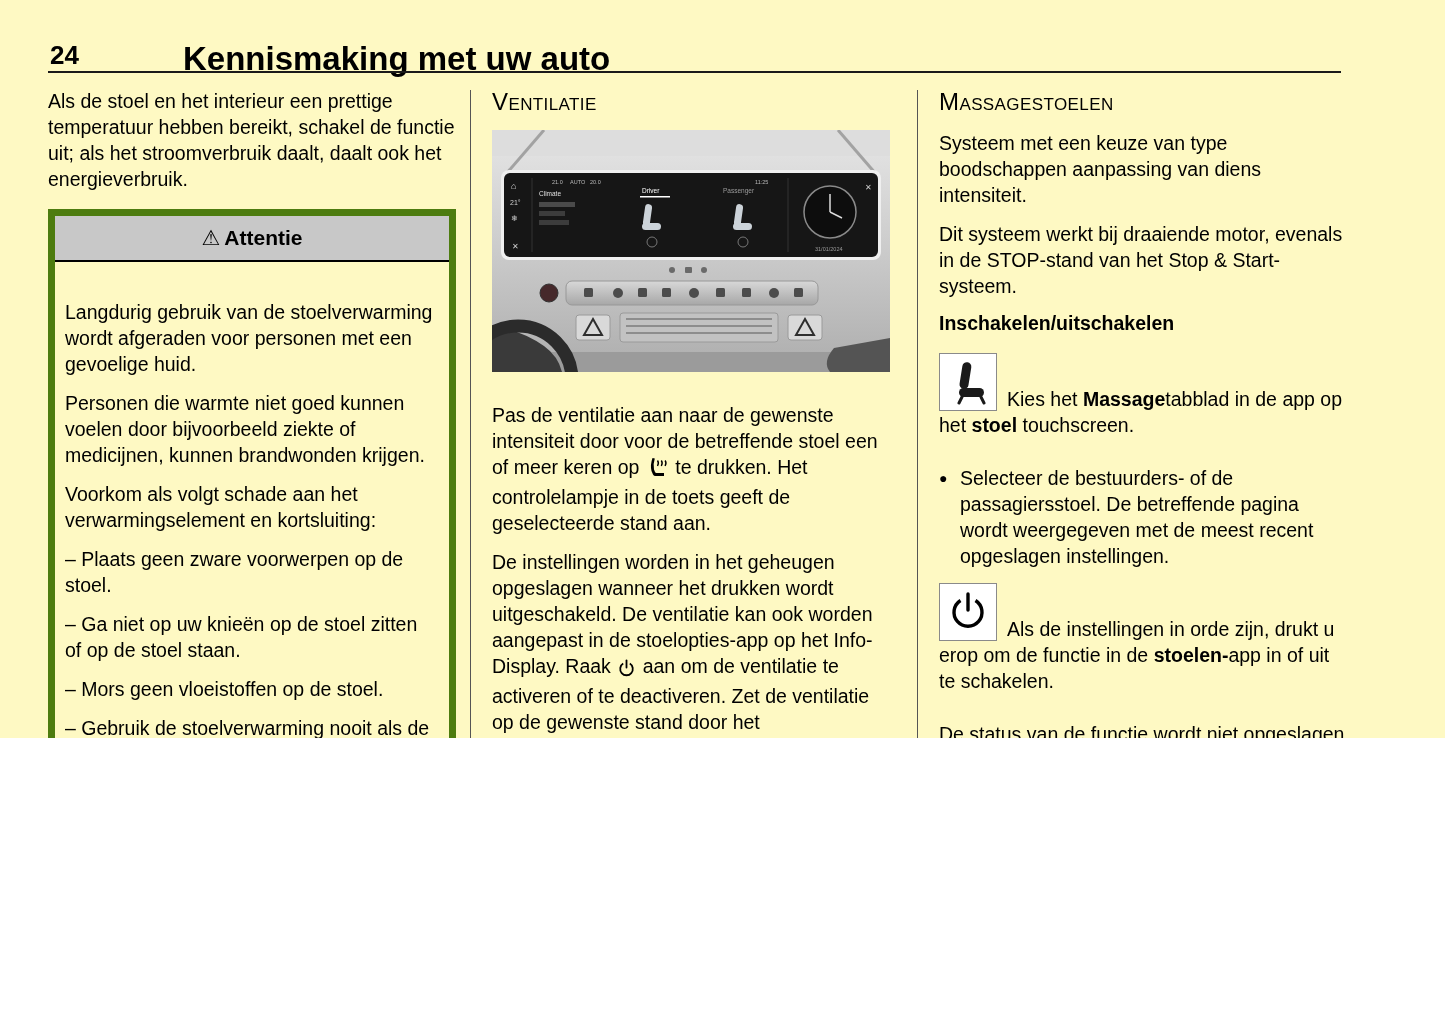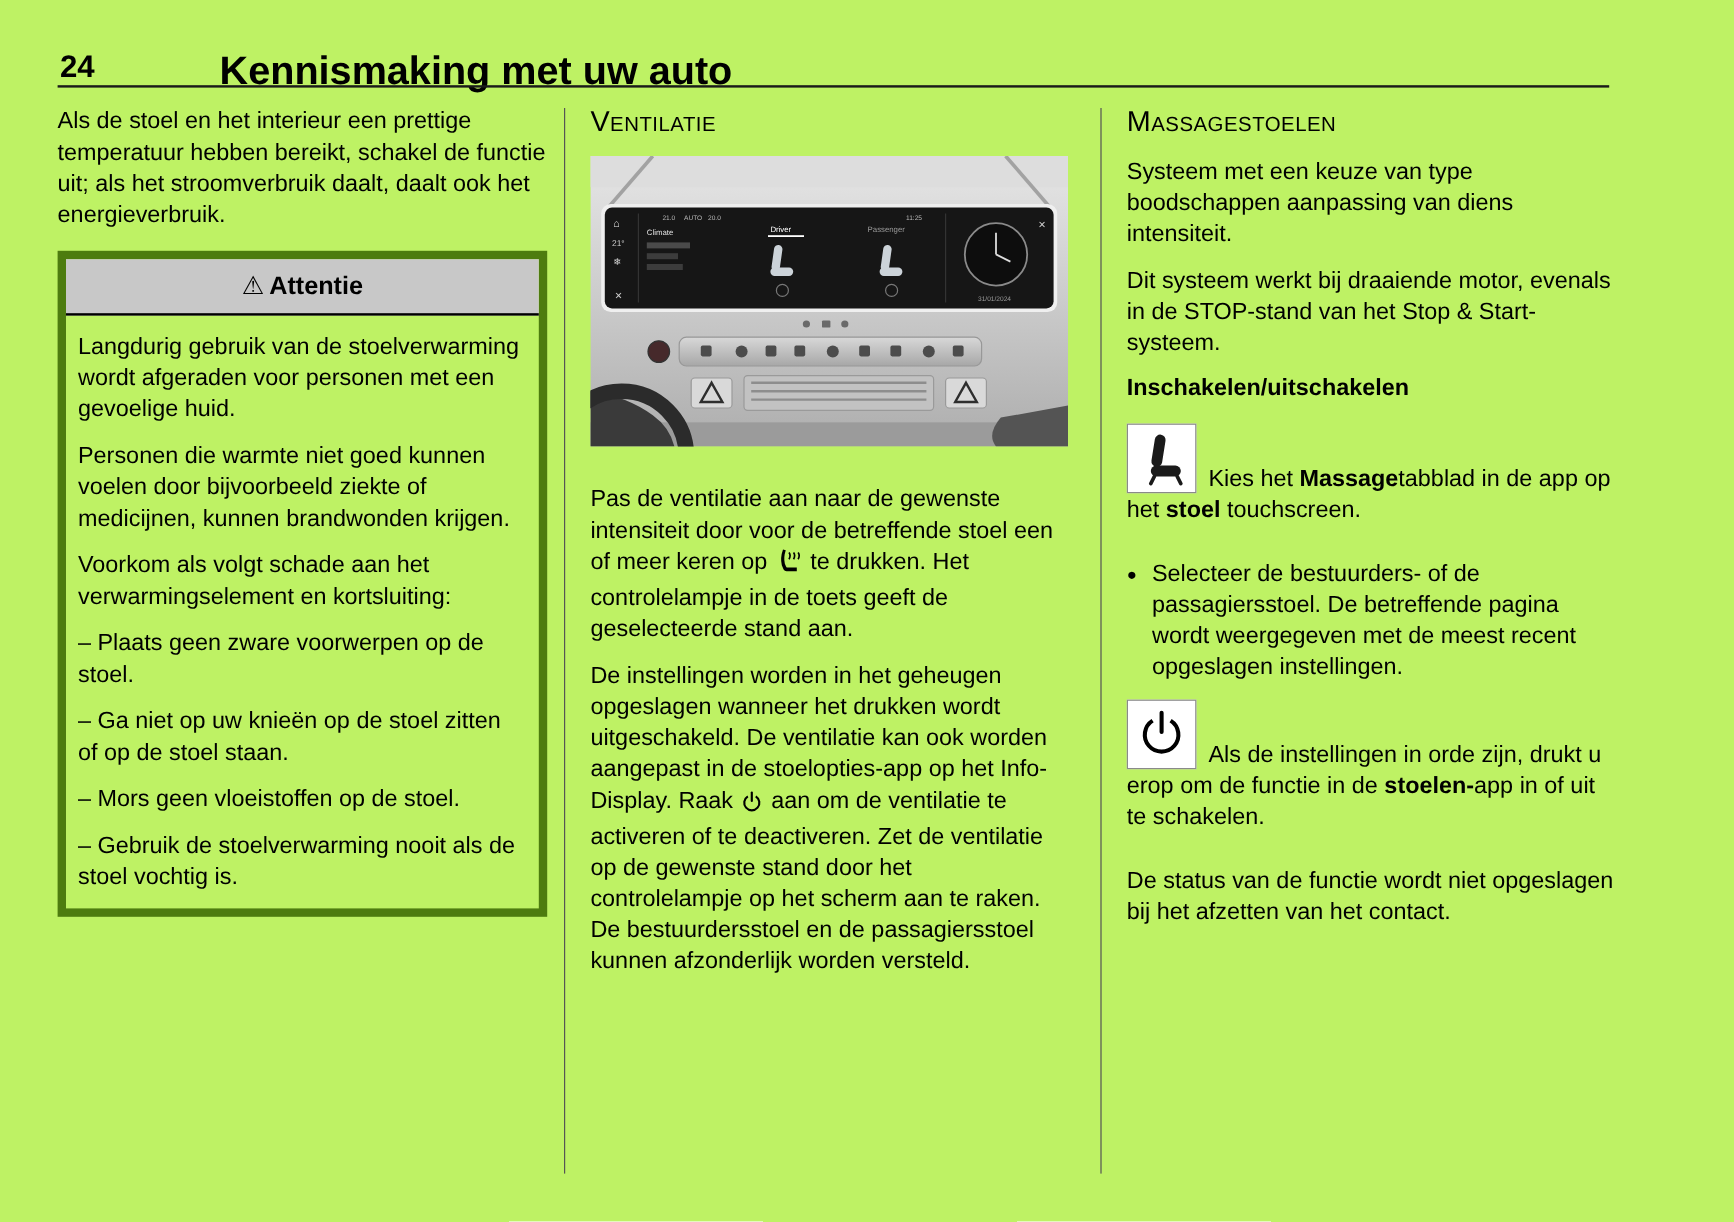--- a/index.html
+++ b/index.html
@@ -1,19 +1,19 @@
 <!DOCTYPE html>
 <html><head>
 <meta charset="utf-8">
 <style>
   html,body { margin:0; padding:0; background:#ffffff; }
   .page {
     position:relative;
-    width:1445px; height:1018px;
-    background:#bef264;
+    width:1445px; height:738px;
+    background:#fef9c3;
     font-family:"Liberation Sans", sans-serif;
     color:#000;
     overflow:hidden;
   }
   
   .page-number { position:absolute; left:50px; top:40px; font-size:26px; font-weight:bold; }
   .chapter-title { position:absolute; left:183px; top:40px; font-size:33px; font-weight:bold; }
   .header-rule { position:absolute; left:48px; top:71px; width:1293px; height:2px; background:#1a1a1a; }
   
   .col { position:absolute; top:88px; }
@@ -31,21 +31,21 @@
   }
   .subhead { font-size:19.5px; font-weight:bold; margin:4px 0 18px 0; }
 
   
   .warning-box { border:7px solid #4d7c0f; margin-top:17px; }
   .warning-head {
     background:#c8c8c8; border-bottom:2px solid #000;
     text-align:center; font-size:21px; font-weight:bold; padding:10px 6px;
   }
   .warn-icon { font-weight:normal; margin-right:4px; font-size:21px; }
-  .warning-body { padding:13px 12px 0 10px; }
+  .warning-body { padding:13px 12px 0 10px;margin-top:24px; }
   .warning-body .body { margin-bottom:13px; }
 
   figure.dash-figure { margin:6px 0 26px 0; padding:0; }
 
   .inline-icon { display:inline-block; vertical-align:-4px; margin:0 2px; }
 
   
   .icon-para { margin:8px 0 14px 0; }
   .icon-para::after { content:""; display:block; clear:both; }
   .icon-box {

